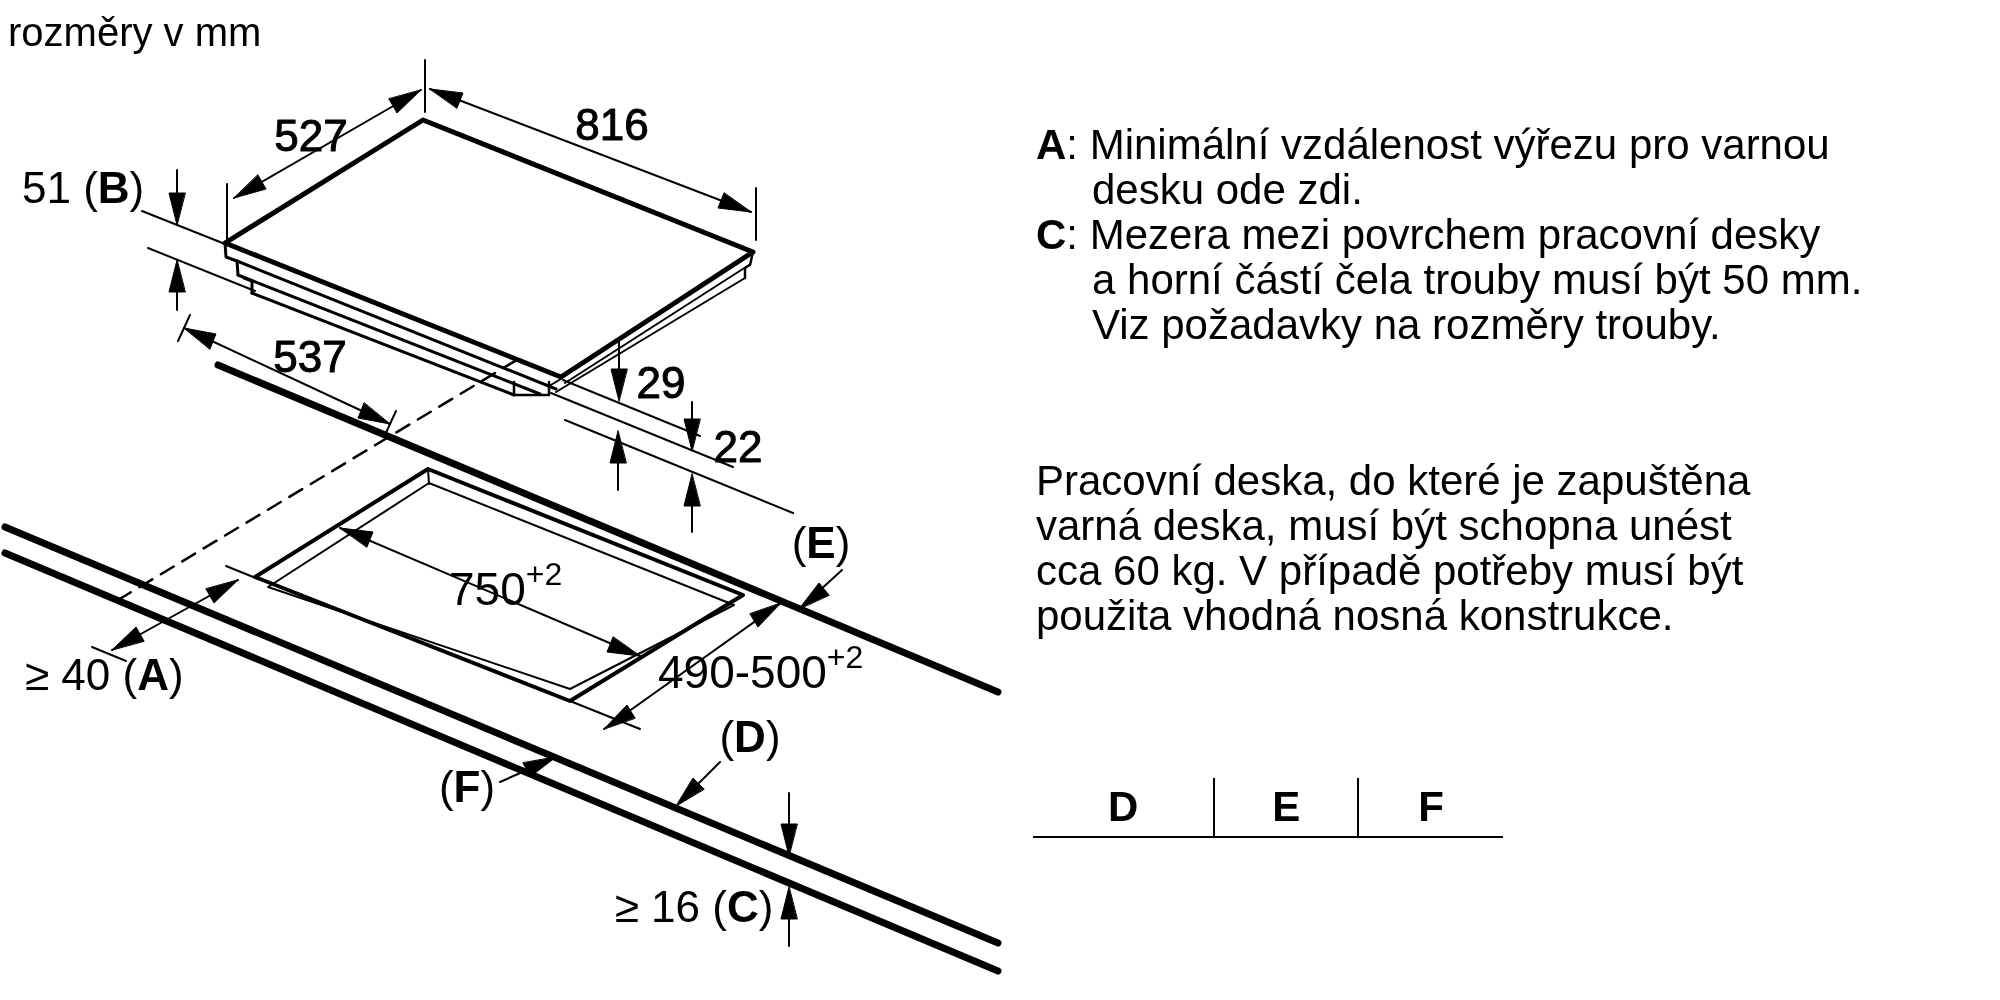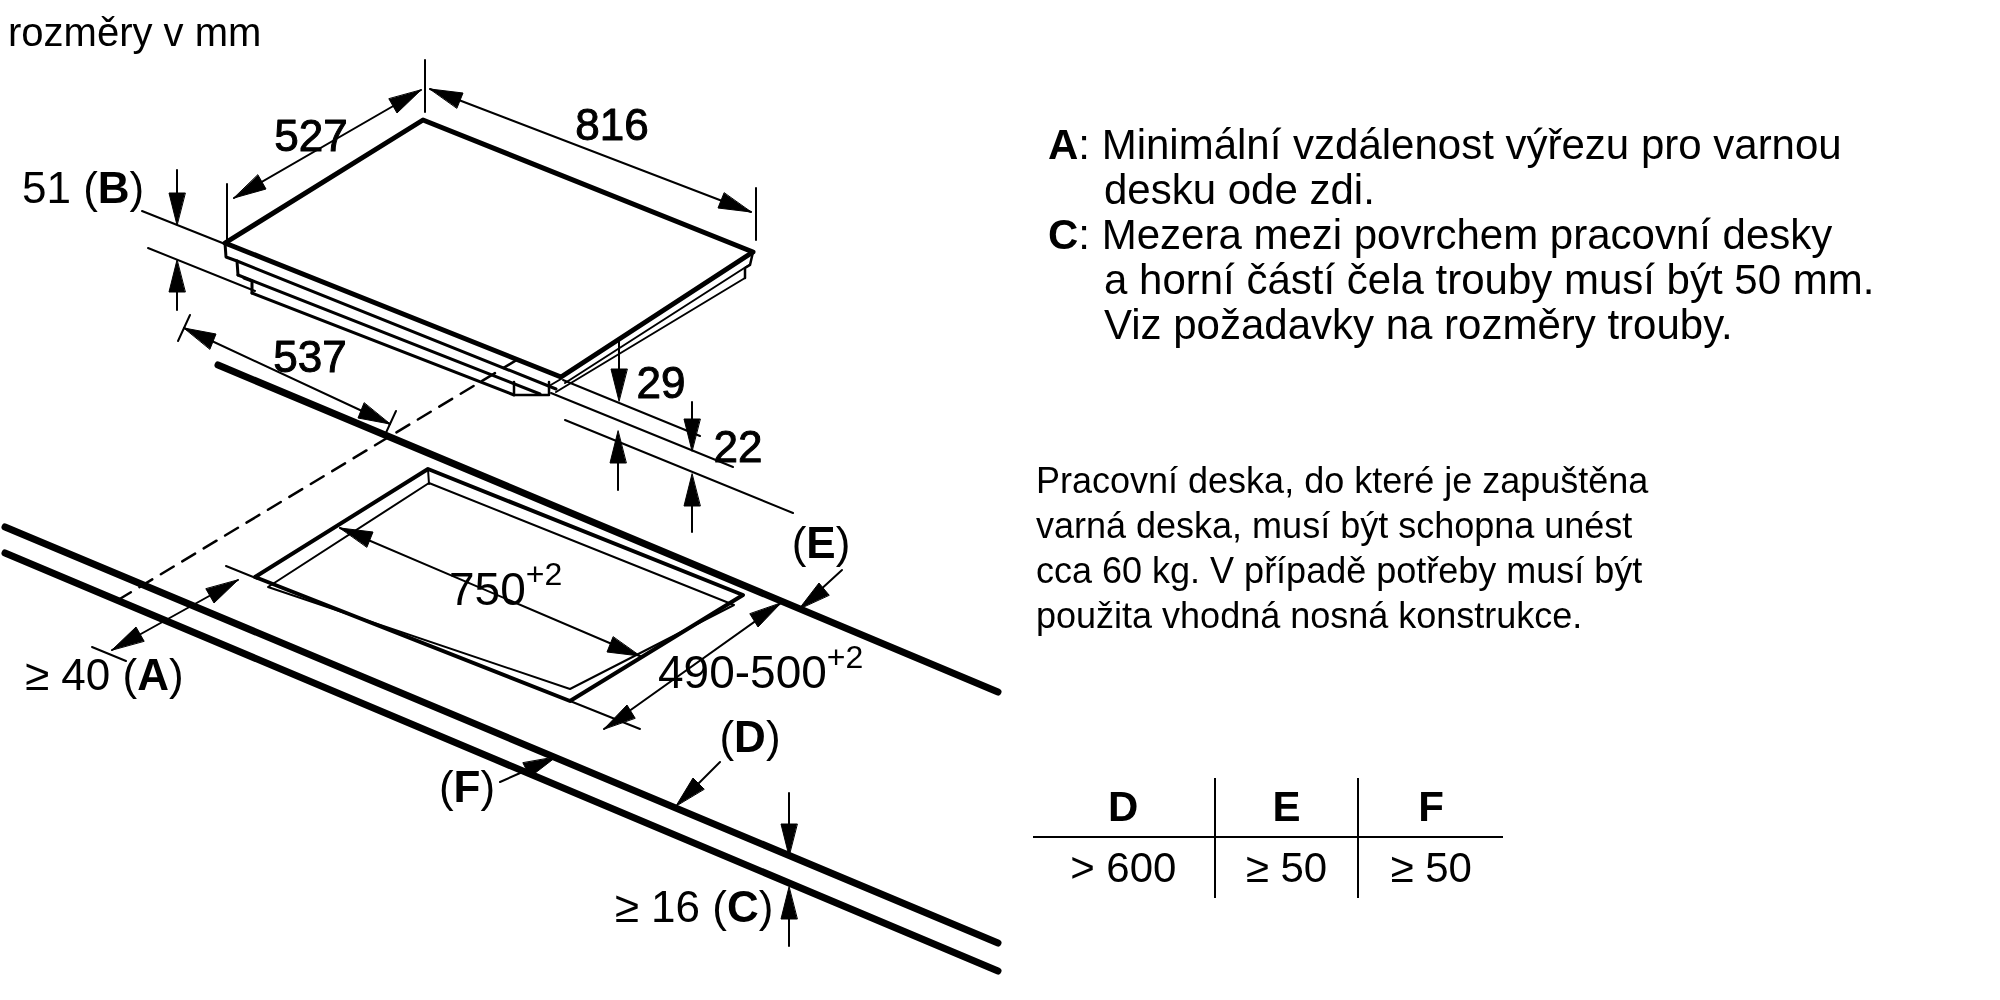--- a/index.html
+++ b/index.html
@@ -4,21 +4,21 @@
 <style>
   html,body{margin:0;padding:0;background:#fff;}
   body{width:2000px;height:1000px;position:relative;overflow:hidden;
        font-family:"Liberation Sans",sans-serif;color:#000;}
   #stage{position:absolute;inset:0;padding-left:32px;}
   .title{position:absolute;left:8px;top:10px;font-size:40px;}
   svg text{font-family:"Liberation Sans",sans-serif;fill:#000;}
   .rightcol{position:absolute;left:1036px;width:910px;}
   .legend{top:122px;font-size:42px;line-height:45px;}
   .legend-item{padding-left:56px;text-indent:-56px;white-space:pre-line;}
-  .note{top:458px;font-size:36px;line-height:45px;white-space:pre-line;width:880px;}
+  .note{top:458px;font-size:42px;line-height:45px;white-space:pre-line;width:880px;}
   b{font-weight:bold;}
   .dtable{position:absolute;left:1033px;top:778px;width:470px;border-collapse:collapse;
           font-size:42px;}
   .dtable td{text-align:center;padding:0;}
   .dtable .hrow td{height:58px;border-bottom:2px solid #000;font-weight:bold;}
   .dtable .r1 td{height:55px;border-bottom:2px solid #000;}
   .dtable .r2 td{height:60px;}
   .dtable .c1,.dtable .c2{border-right:2px solid #000;}
 </style>
 </head>
@@ -176,41 +176,36 @@
       <line x1="92" y1="647" x2="126" y2="661" stroke-width="2"></line>
       <line x1="112" y1="650" x2="238" y2="580" stroke-width="2"></line>
       <polygon points="238,580 214,603 206,589"></polygon>
       <polygon points="112,650 136,627 144,641"></polygon>
       <text x="25" y="690" font-size="44" stroke="none">
         <tspan>≥ 40 (</tspan><tspan font-weight="bold">A</tspan><tspan>)</tspan>
       </text>
     </g>
   </svg>
 
-  <div class="rightcol legend" style="position:absolute;margin-left:12px;">
+  <div class="rightcol legend" style="position:absolute;">
     <div class="legend-item"><b>A</b><span>: </span><span>Minimální vzdálenost výřezu pro varnou
 desku ode zdi.</span></div>
     <div class="legend-item"><b>C</b><span>: </span><span>Mezera mezi povrchem pracovní desky
 a horní částí čela trouby musí být 50 mm.
 Viz požadavky na rozměry trouby.</span></div>
   </div>
 
   <div class="rightcol note" style="position:absolute;">Pracovní deska, do které je zapuštěna
 varná deska, musí být schopna unést
 cca 60 kg. V případě potřeby musí být
 použita vhodná nosná konstrukce.</div>
 
   <table class="dtable">
     <tbody>
         <tr class="hrow">
       <td class="c1" style="width:182px">D</td>
       <td class="c2" style="width:143px">E</td>
       <td style="width:145px">F</td>
     </tr>
-    <tr class="r2">
-      <td class="c1">&gt; 600</td>
-      <td class="c2">≥ 50</td>
-      <td>≥ 50</td>
-    </tr>
   </tbody>
     </table>
 
 </div>
 
 </body></html>

